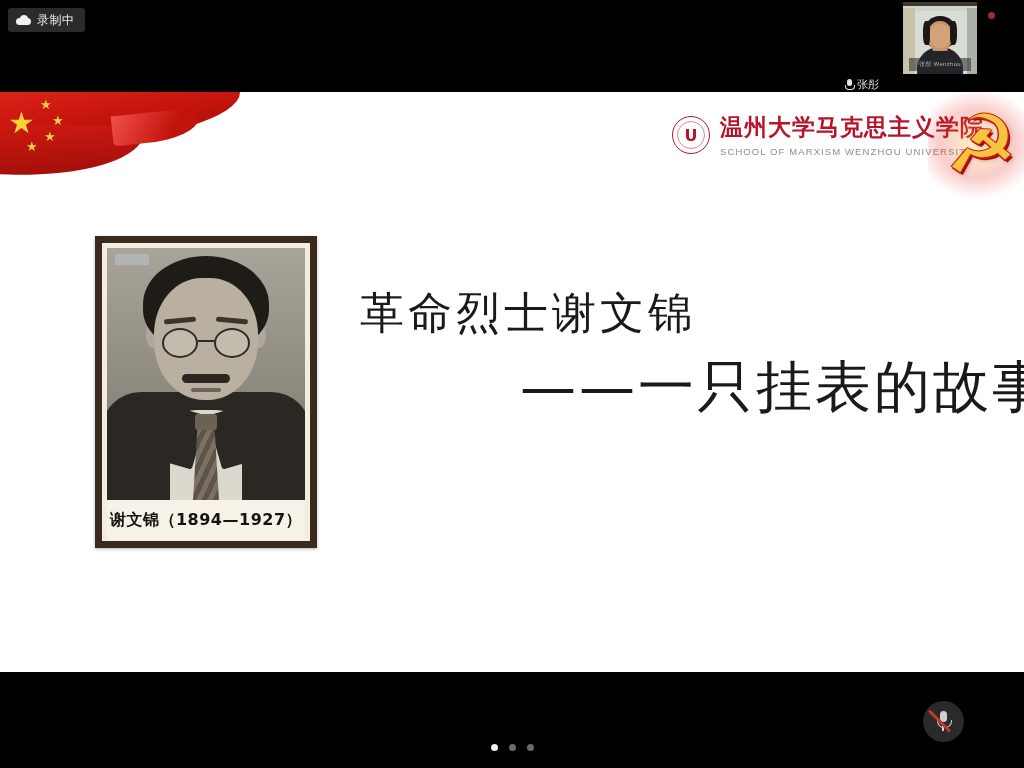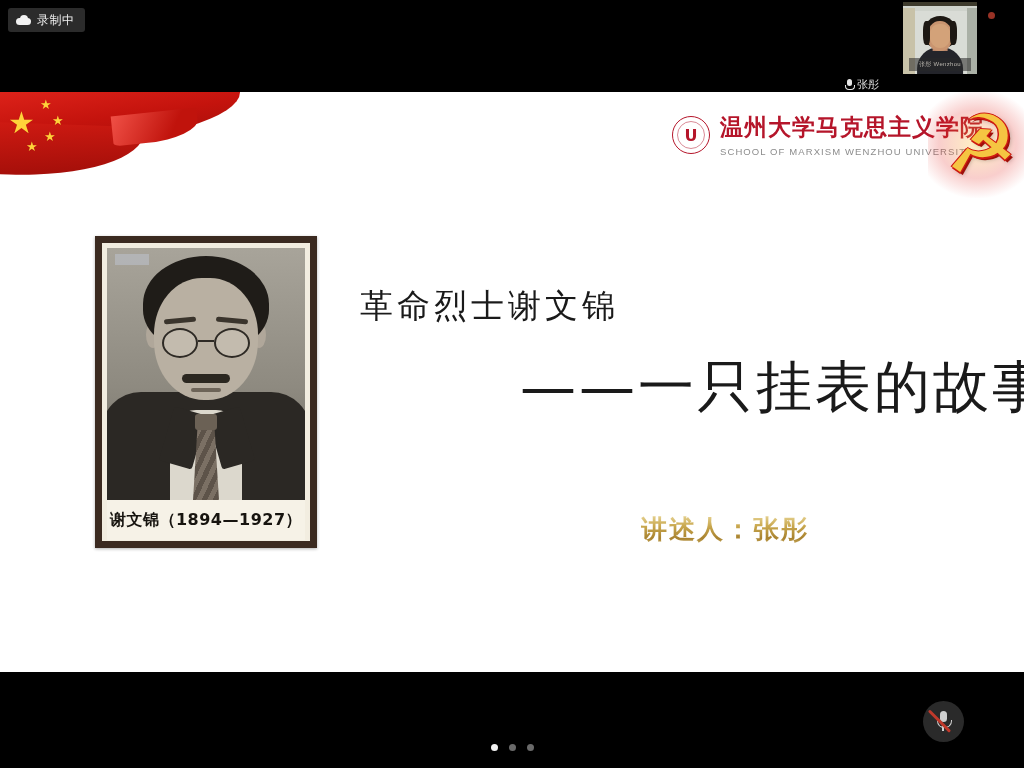--- a/index.html
+++ b/index.html
@@ -269,21 +269,21 @@
     background:#f6f2e7;
   }
   #portrait .caption span{
     font-size:16px; font-weight:bold; color:#17140f; letter-spacing:.5px;
     font-family:"DejaVu Sans","Liberation Sans",sans-serif; white-space:nowrap;
   }
 
   
   #main-title{
     position:absolute; left:360px; top:192px;
-    font-size:33px; color:#1a1a1a; letter-spacing:4px; white-space:nowrap;
+    font-size:44px; color:#1a1a1a; letter-spacing:4px; white-space:nowrap;
     font-family:"DejaVu Sans","Liberation Sans",sans-serif;
   }
   #sub-title{
     position:absolute; left:520px; top:258px;
     font-size:56px; color:#1a1a1a; letter-spacing:3px; white-space:nowrap;
     font-family:"DejaVu Sans","Liberation Sans",sans-serif;
   }
 
   
   #presenter-1, #presenter-2{
@@ -412,21 +412,20 @@
       </div>
       <div class="caption">
         <span>谢文锦（1894—1927）</span>
       </div>
     </div>
   </div>
 
   <div id="main-title">革命烈士谢文锦</div>
   <div id="sub-title">——一只挂表的故事</div>
 
-  <div id="presenter-1">讲述人：张彤</div>
 </div>
 
 <div id="bottombar">
   <div id="dots">
     <span class="dot active"></span>
     <span class="dot"></span>
     <span class="dot"></span>
   </div>
 </div>
 

